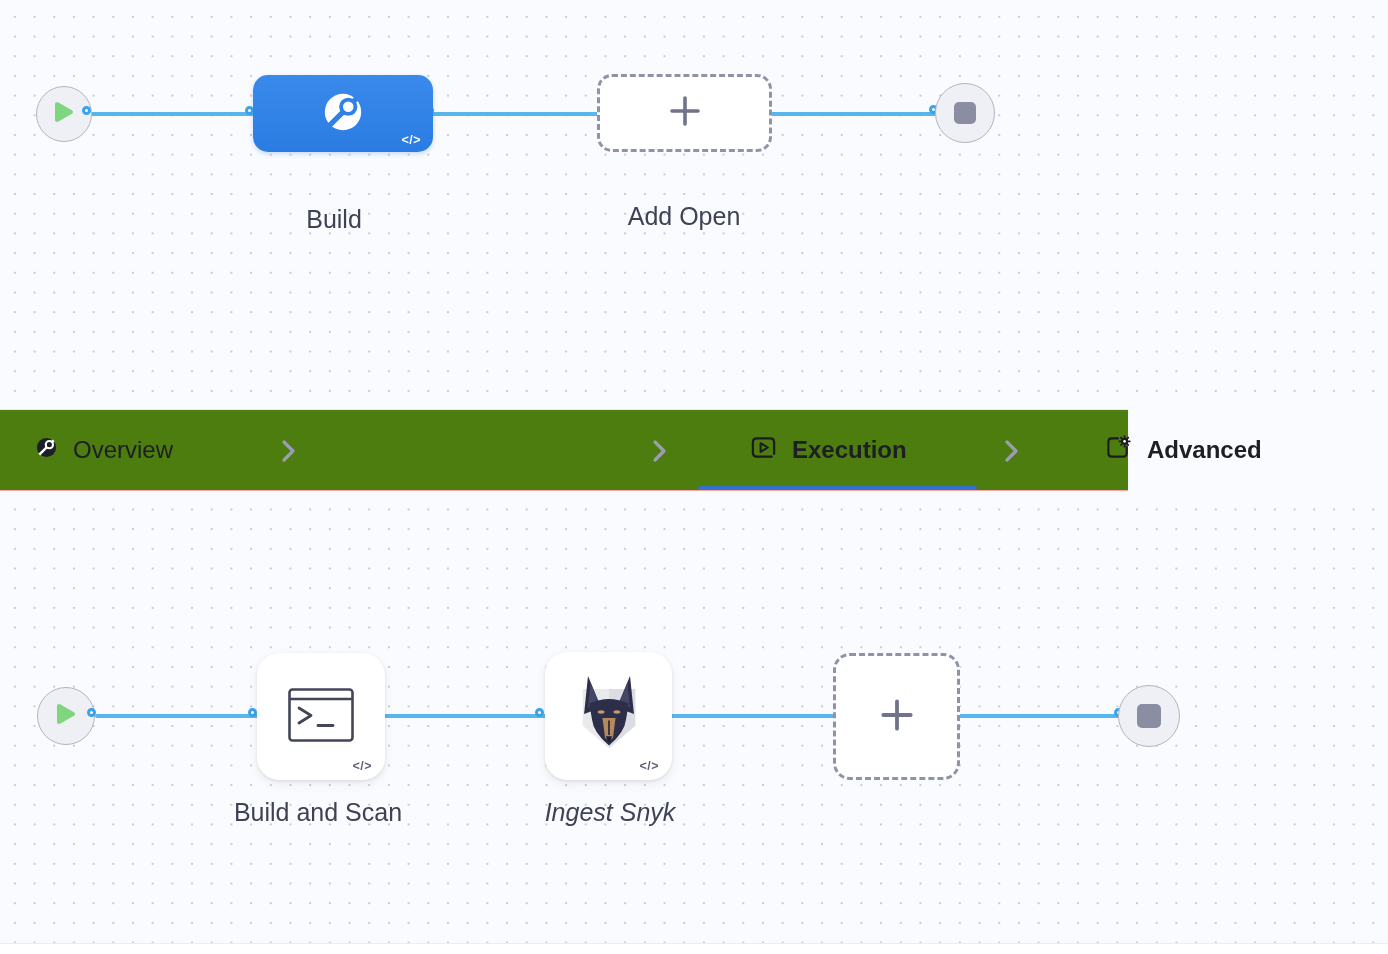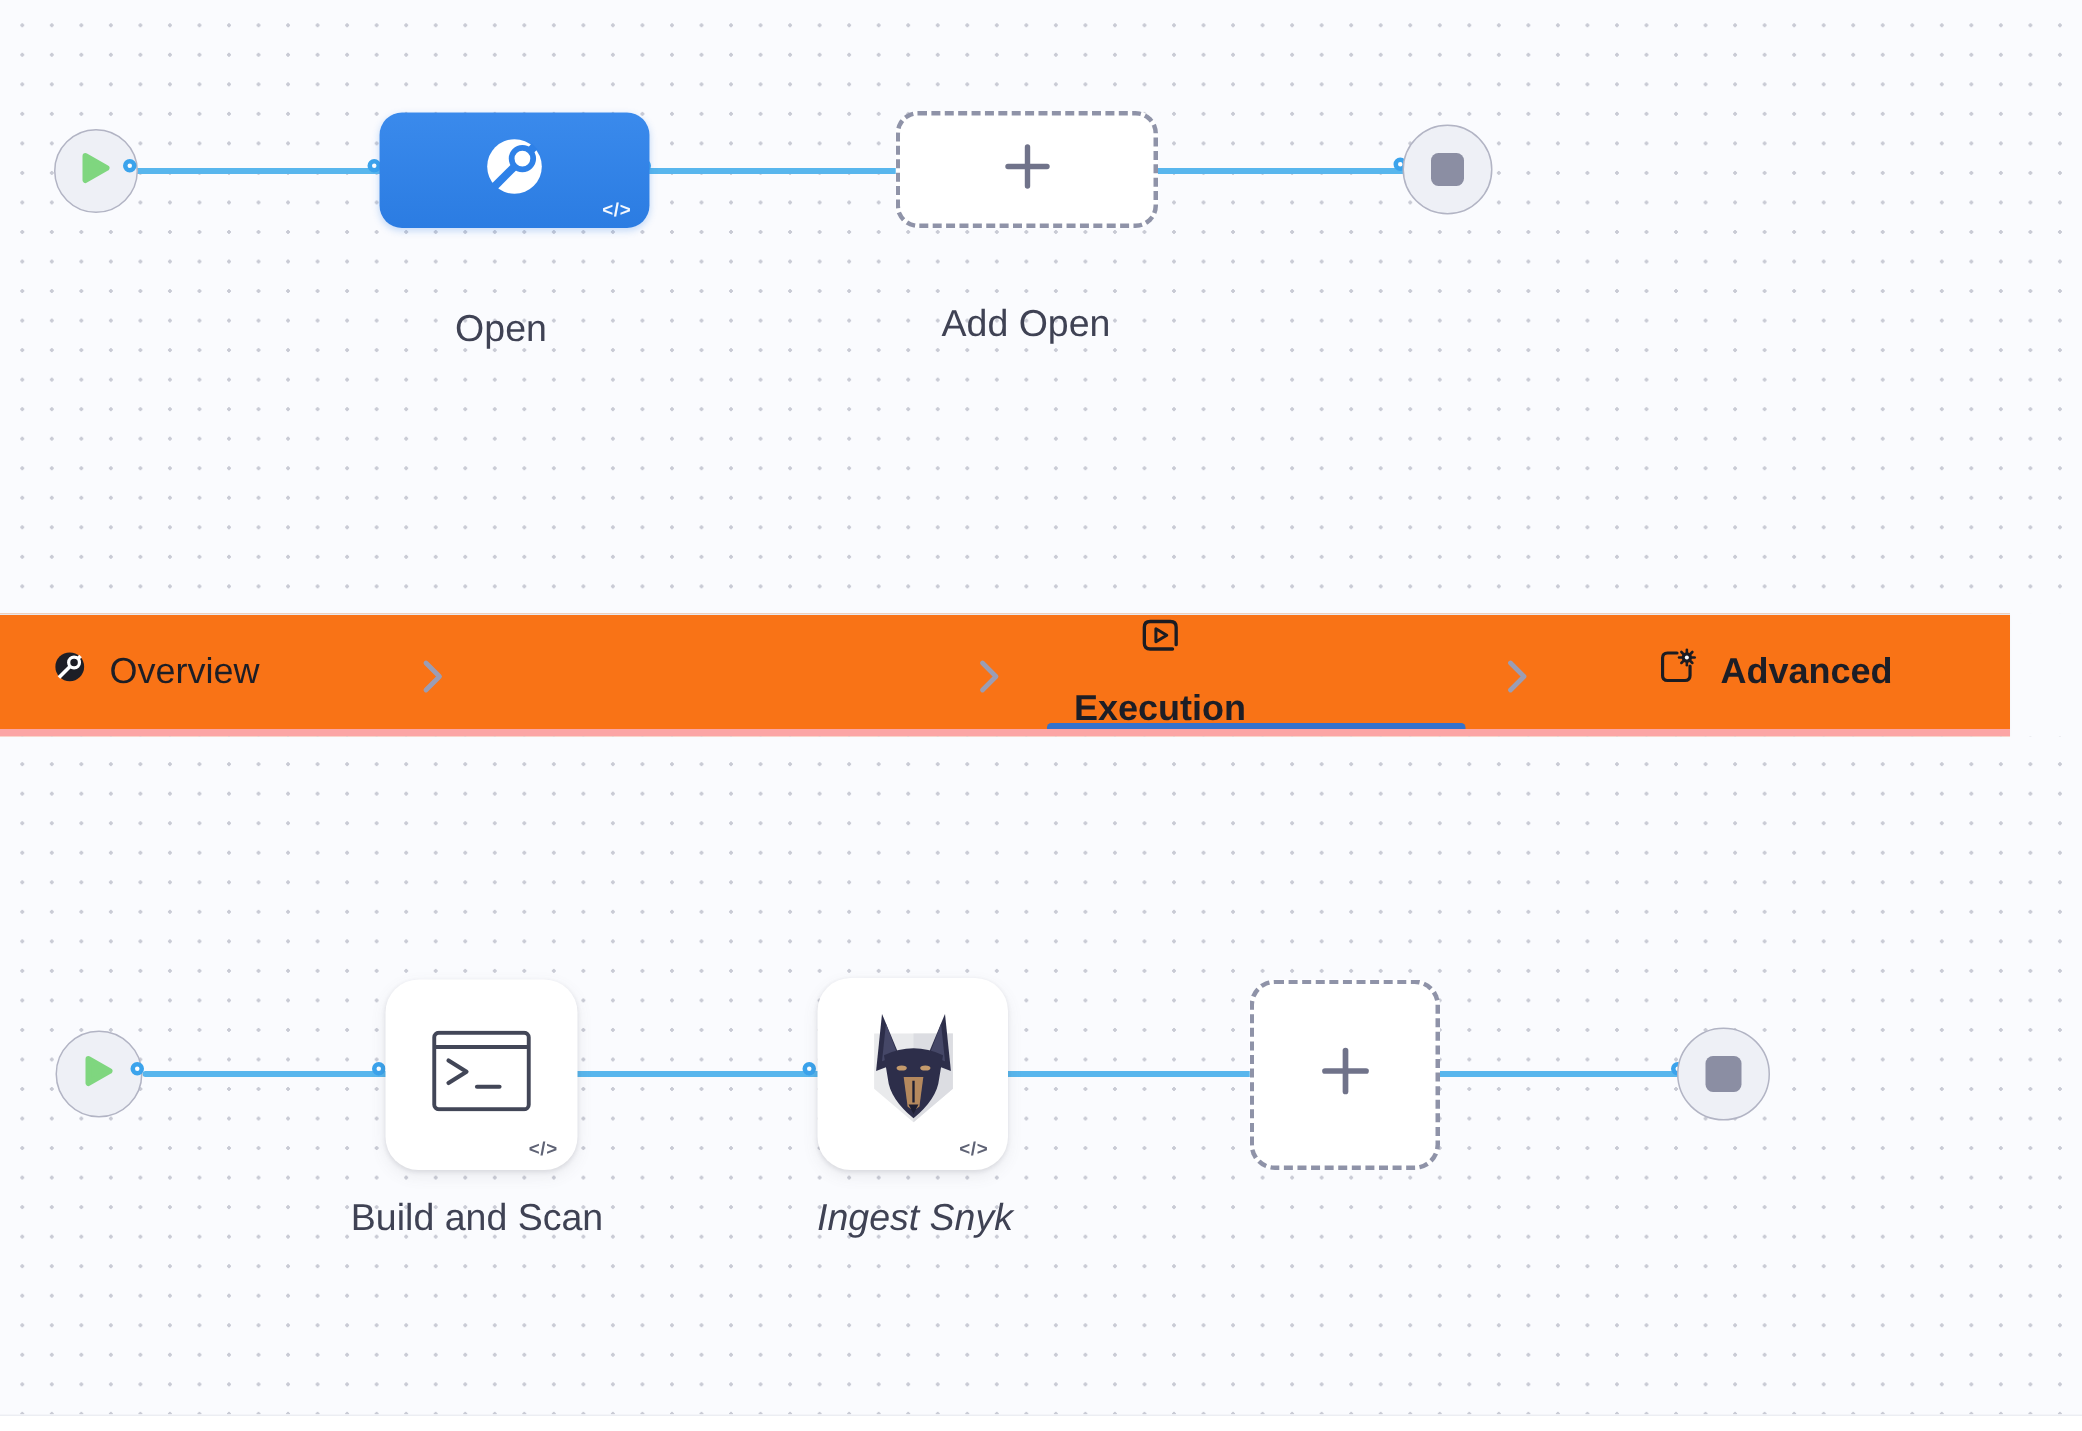--- a/index.html
+++ b/index.html
@@ -53,22 +53,22 @@
     position:absolute; width:128px; height:127px; background:#ffffff; border-radius:22px;
     display:flex; align-items:center; justify-content:center;
     box-shadow:0 1px 3px rgba(40,41,61,.10), 0 4px 10px rgba(96,97,112,.10);
   }
 
   .node-label { position:absolute; text-align:center; font-size:25px; color:#3f4254;
                 line-height:42px; }
 
   
   .tabbar {
-    position:absolute; left:0; top:409px; width:1340px; height:82px; background:#f97316;
-    border-top:1px solid #e7e8ee; border-bottom:5px solid #fca5a5;
+    position:absolute; left:0; top:409px; width:1128px; height:82px; background:#4d7c0f;
+    border-top:1px solid #e7e8ee; border-bottom:1px solid #fca5a5;
     box-shadow:0 1px 2px rgba(0,0,0,.04);
   }
   .tab { position:absolute; top:0; height:100%; display:flex; align-items:center;
          gap:15px; font-size:24px; color:#1d1e26; cursor:pointer; }
   .tab.active { font-weight:700; }
   .chev { position:absolute; top:29px; }
   .tab-underline { position:absolute; left:698px; bottom:0; width:279px; height:4.5px;
                    background:#3472cc; border-radius:3px 3px 0 0; }
 </style>
 </head>
@@ -109,21 +109,21 @@
           <line x1="19" y1="6" x2="19" y2="32" stroke="#70738a" stroke-width="3.6" stroke-linecap="round"></line>
           <line x1="6" y1="19" x2="32" y2="19" stroke="#70738a" stroke-width="3.6" stroke-linecap="round"></line>
         </svg>
       </span>
     </div>
 
     <div class="round-node" style="left:935px; top:83px; width:60px; height:60px;">
       <span class="stop-square" style="width:22px; height:22px; display:block;"></span>
     </div>
 
-    <div class="node-label" style="left:254px; top:198px; width:160px;">Open</div>
+    <div class="node-label" style="left:254px; top:198px; width:160px;">Build</div>
     <div class="node-label" style="left:584px; top:195px; width:200px;">Add Open</div>
   </div>
 
   <div class="tabbar">
 
     <div class="tab" style="left:35px;">
       <span>
         <svg width="23" height="23" viewBox="0 0 48 48">
           <circle cx="24" cy="24" r="20" fill="#1d1e26"></circle>
           <line x1="9" y1="39" x2="39" y2="9" stroke="#ffffff" stroke-width="5"></line>
@@ -139,21 +139,21 @@
         </svg>
     </span>
 
 
     <span class="chev" style="left:652px;">
       <svg width="16" height="24" viewBox="0 0 16 24">
           <polyline points="3,3 12,12 3,21" fill="none" stroke="#9b9db4" stroke-width="3.2" stroke-linecap="round" stroke-linejoin="round"></polyline>
         </svg>
     </span>
 
-    <div class="tab active" style="left:716px;flex-direction:column;">
+    <div class="tab active" style="left:750px;">
       <span>
         <svg width="27" height="27" viewBox="0 0 28 28">
           <path d="M22.5 23.5 H7 Q3 23.5 3 19.5 V8.5 Q3 4.5 7 4.5 H21 Q25 4.5 25 8.5 V20.5" fill="none" stroke="#1b1c22" stroke-width="2.3" stroke-linecap="round"></path>
           <path d="M11 9.5 L18.5 14 L11 18.5 Z" fill="none" stroke="#1b1c22" stroke-width="2.1" stroke-linejoin="round"></path>
         </svg>
       </span>
       <span>Execution</span>
     </div>
 
     <span class="chev" style="left:1004px;">

